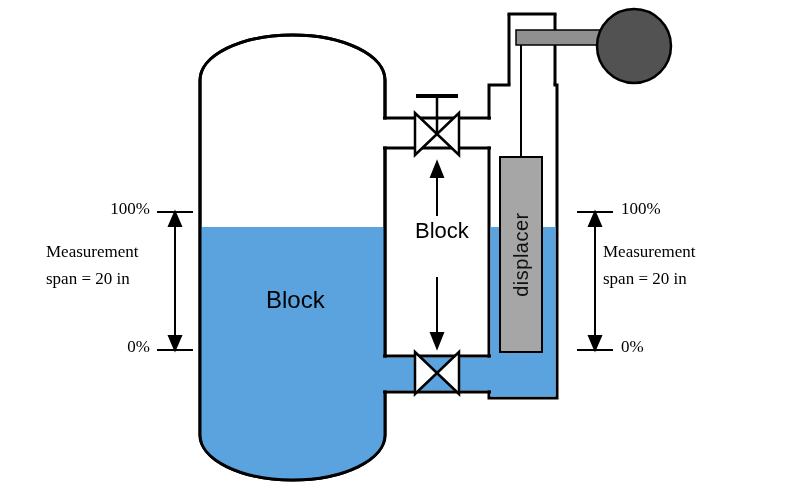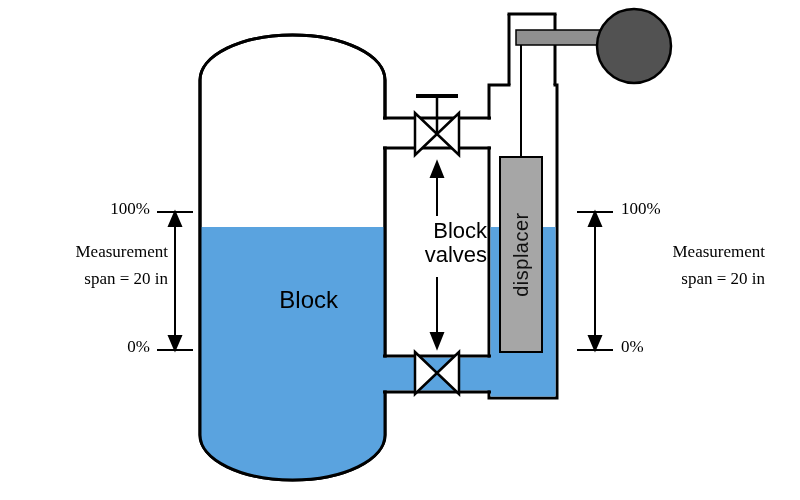--- a/index.html
+++ b/index.html
@@ -10,21 +10,21 @@
     background: #ffffff;
     overflow: hidden;
     font-family: "Liberation Serif", serif;
   }
   .svg-layer { position: absolute; left: 0; top: 0; }
   .lbl { position: absolute; color: #000; line-height: 1.1; }
   .serif { font-family: "Liberation Serif", serif; font-size: 17px; }
   .sans  { font-family: "Liberation Sans", sans-serif; }
   .ra { text-align: right; }
   .la { text-align: left; }
-  .ctr { text-align: right; }
+  .ctr { text-align: left; padding-left: 28px; }
   .water-lbl { font-size: 24px; }
   .valve-lbl { font-size: 22px; }
   .displacer-box {
     position: absolute; left: 500px; top: 157px; width: 42px; height: 195px;
     display: flex; align-items: center; justify-content: center;
   }
   .displacer-box span {
     transform: rotate(-90deg);
     font-family: "Liberation Sans", sans-serif;
     font-size: 20px;
@@ -109,21 +109,20 @@
       <line x1="437" y1="216" x2="437" y2="176"></line>
       <polygon points="437,162 431,177 443,177"></polygon>
       <line x1="437" y1="277" x2="437" y2="334"></line>
       <polygon points="437,348 431,333 443,333"></polygon>
     </g>
   </svg>
 
   <div class="lbl sans water-lbl ctr" style="left:238px; top:287px; width:100px;">Block</div>
 
   <div class="lbl sans valve-lbl ctr" style="left:387px; top:219px; width:100px;">Block</div>
-  <div class="lbl sans valve-lbl ctr" style="left:387px; top:243px; width:100px;">valves</div>
 
   <div class="displacer-box">
     <span>displacer</span>
   </div>
 
   <div class="lbl serif ra" style="left:85px; top:200px; width:65px;">100%</div>
   <div class="lbl serif ctr" style="left:18px; top:243px; width:150px;">Measurement</div>
   <div class="lbl serif ctr" style="left:18px; top:270px; width:150px;">span = 20 in</div>
   <div class="lbl serif ra" style="left:85px; top:338px; width:65px;">0%</div>
 

